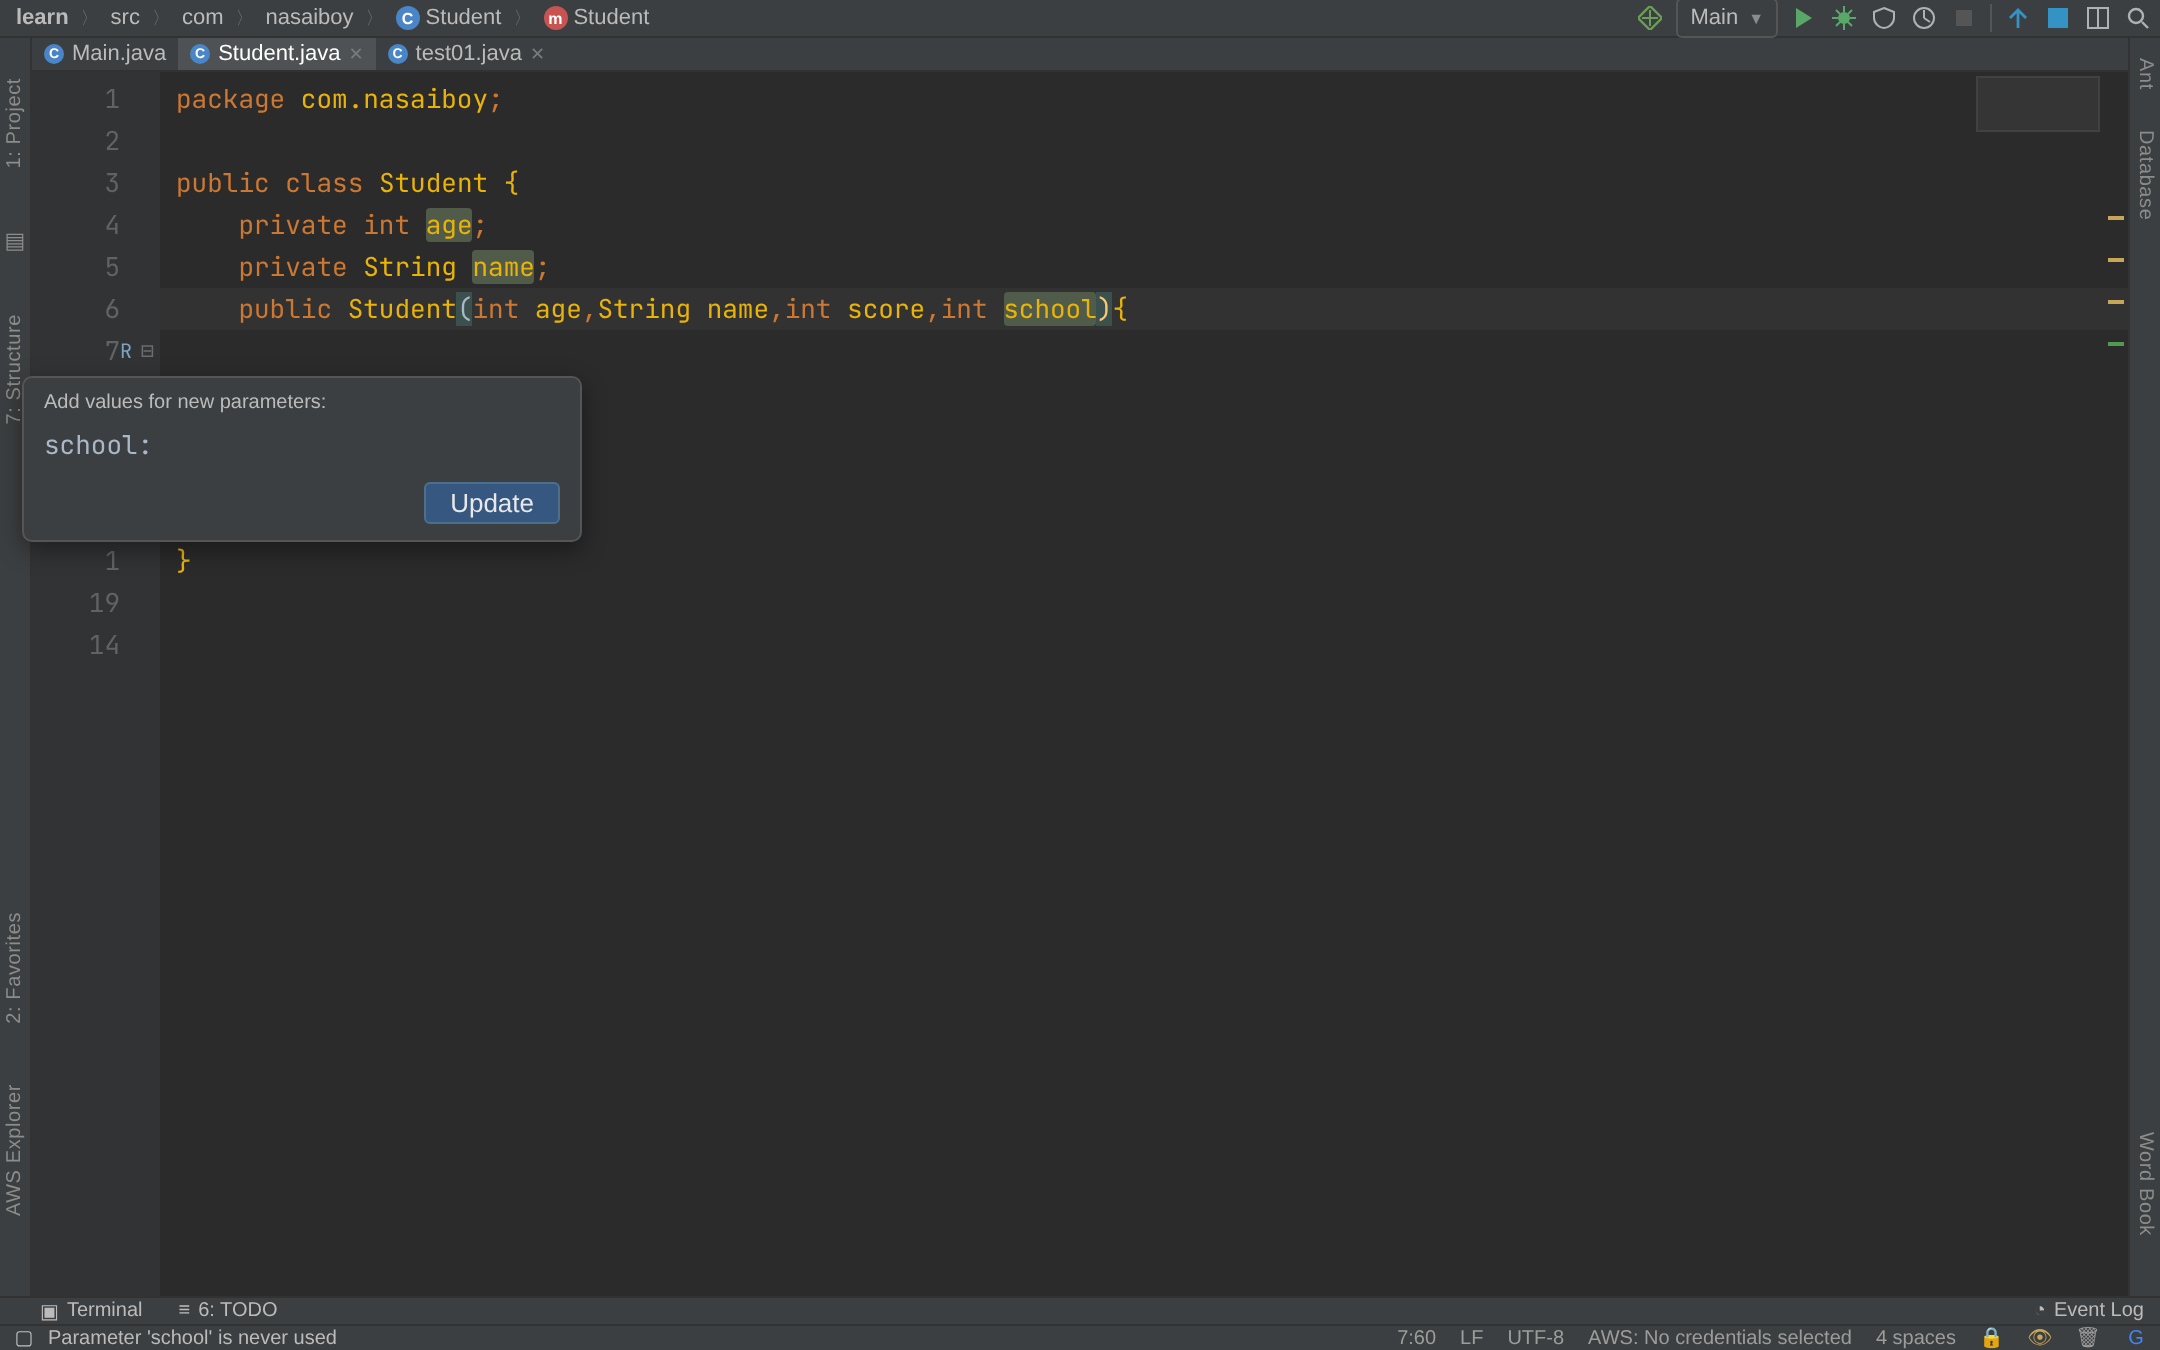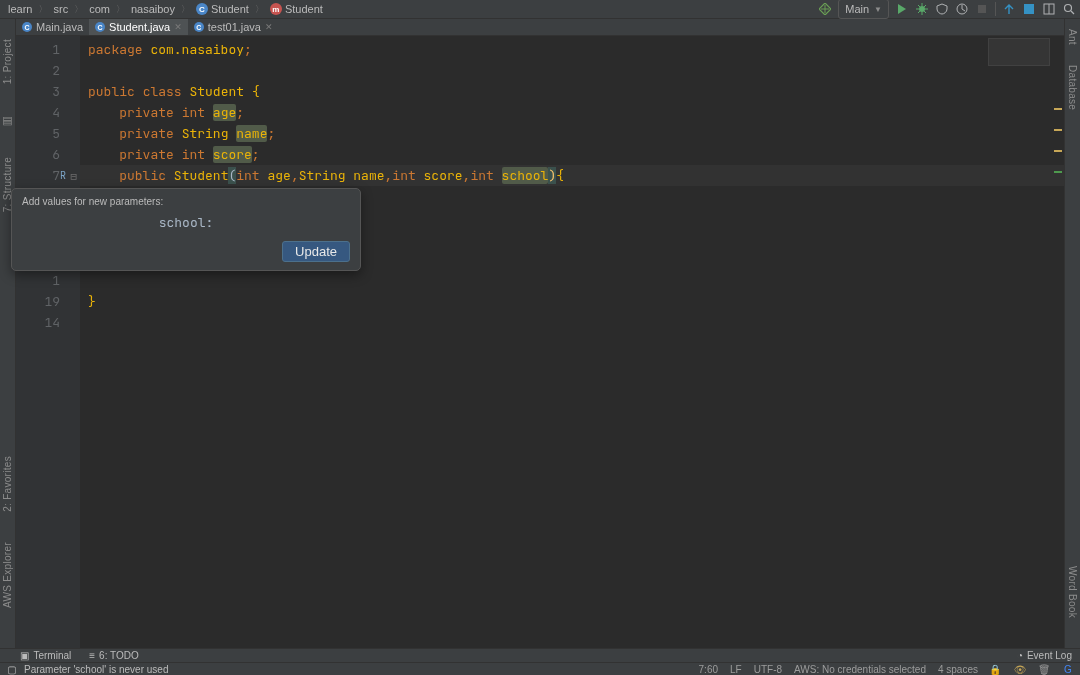--- a/index.html
+++ b/index.html
@@ -11,21 +11,21 @@
   overflow: hidden; position: relative;
 }
 
 .nav-bar {
   position: absolute; left: 0; top: 0; right: 0; height: 19px;
   background: #3c3f41; display: flex; align-items: center;
   padding: 0 4px; border-bottom: 1px solid #323232;
 }
 .breadcrumbs { display: flex; align-items: center; gap: 2px; }
 .crumb { display: flex; align-items: center; gap: 3px; padding: 0 4px; color: #bbbbbb; }
-.crumb:first-child { font-weight: normal; }
+.crumb:first-child { font-weight: bold; }
 .crumb-sep { color: #6c6c6c; font-size: 9px; }
 .crumb-icon { width: 12px; height: 12px; border-radius: 50%; display: inline-flex; align-items: center; justify-content: center; font-size: 8px; font-weight: bold; color: #fff; }
 .ci-blue { background: #4a86c7; }
 .ci-red { background: #c75450; }
 .nav-spacer { flex: 1; }
 .toolbar-right { display: flex; align-items: center; gap: 6px; }
 .tool-ic { width: 14px; height: 14px; display: inline-flex; align-items: center; justify-content: center; color: #afb1b3; cursor: pointer; }
 .run-select { display: flex; align-items: center; gap: 5px; border: 1px solid #555; padding: 3px 6px; border-radius: 3px; background: #3c3f41; }
 
 
@@ -86,27 +86,27 @@
 .marker-strip { position: absolute; right: 0; top: 0; width: 14px; height: 100%; }
 .marker { position: absolute; right: 2px; width: 8px; height: 2px; }
 .mk-warn { background: #c7a757; }
 .mk-add { background: #4e9a4e; }
 
 
 .overview { position: absolute; right: 14px; top: 2px; width: 62px; height: 28px; background: #3a3a3a; border: 1px solid #4b4b4b; opacity: .7; }
 
 
 .popup {
-  position: absolute; left: 11px; top: 188px; width: 350px;
+  position: absolute; left: 11px; top: 188px; width: 280px;
   background: #3c3f41; border: 1px solid #555; border-radius: 5px;
   box-shadow: 0 4px 12px rgba(0,0,0,.4);
   padding: 7px 10px 8px 10px;
 }
 .popup-title { font-size: 10px; color: #bbbbbb; margin-bottom: 7px; }
-.popup-row { display: flex; align-items: center; gap: 6px; margin-bottom: 10px; flex-direction: column; }
+.popup-row { display: flex; align-items: center; gap: 6px; margin-bottom: 10px; }
 .popup-label { font-family: "JetBrains Mono", Menlo, Consolas, monospace; font-size: 13px; color: #a9b7c6; }
 .popup-input {
   flex: 1; background: #45494a; border: 1px solid #4a6e9d;
   height: 18px; color: #bbbbbb; font-size: 10px; padding: 0 4px;
   outline: 1px solid #2f65ca;
 }
 .popup-input::placeholder { color: #6c6c6c; }
 .popup-actions { display: flex; justify-content: flex-end; }
 .popup-btn {
   background: #365880; color: #e8e8e8; border: 1px solid #4c708c;
@@ -281,21 +281,20 @@
     <div class="gline">1</div>
     <div class="gline">19</div>
     <div class="gline">14</div>
   </div>
   <div class="code">
     <div class="cline"><span class="kw">package</span><span> </span><span class="id">com.nasaiboy</span><span class="kw">;</span></div>
     <div class="cline"></div>
     <div class="cline"><span class="kw">public</span><span> </span><span class="kw">class</span><span> </span><span class="id">Student</span><span> </span><span class="id">{</span></div>
     <div class="cline"><span>    </span><span class="kw">private</span><span> </span><span class="kw">int</span><span> </span><span class="id hilite">age</span><span class="kw">;</span></div>
     <div class="cline"><span>    </span><span class="kw">private</span><span> </span><span class="id">String</span><span> </span><span class="id hilite">name</span><span class="kw">;</span></div>
-    <div class="cline"><span>    </span><span class="kw">private</span><span> </span><span class="kw">int</span><span> </span><span class="id hilite">score</span><span class="kw">;</span></div>
     <div class="cline hl"><span>    </span><span class="kw">public</span><span> </span><span class="id">Student</span><span class="paren hilite-bracket">(</span><span class="kw">int</span><span> </span><span class="id">age</span><span class="kw">,</span><span class="id">String</span><span> </span><span class="id">name</span><span class="kw">,</span><span class="kw">int</span><span> </span><span class="id">score</span><span class="kw">,</span><span class="kw">int</span><span> </span><span class="id hilite">school</span><span class="paren hilite-bracket" style="color:#ffc66d">)</span><span class="id">{</span></div>
     <div class="cline"></div>
     <div class="cline"></div>
     <div class="cline"></div>
     <div class="cline"></div>
     <div class="cline"></div>
     <div class="cline"><span class="id">}</span></div>
     <div class="cline"></div>
 
     <div class="overview"></div>

